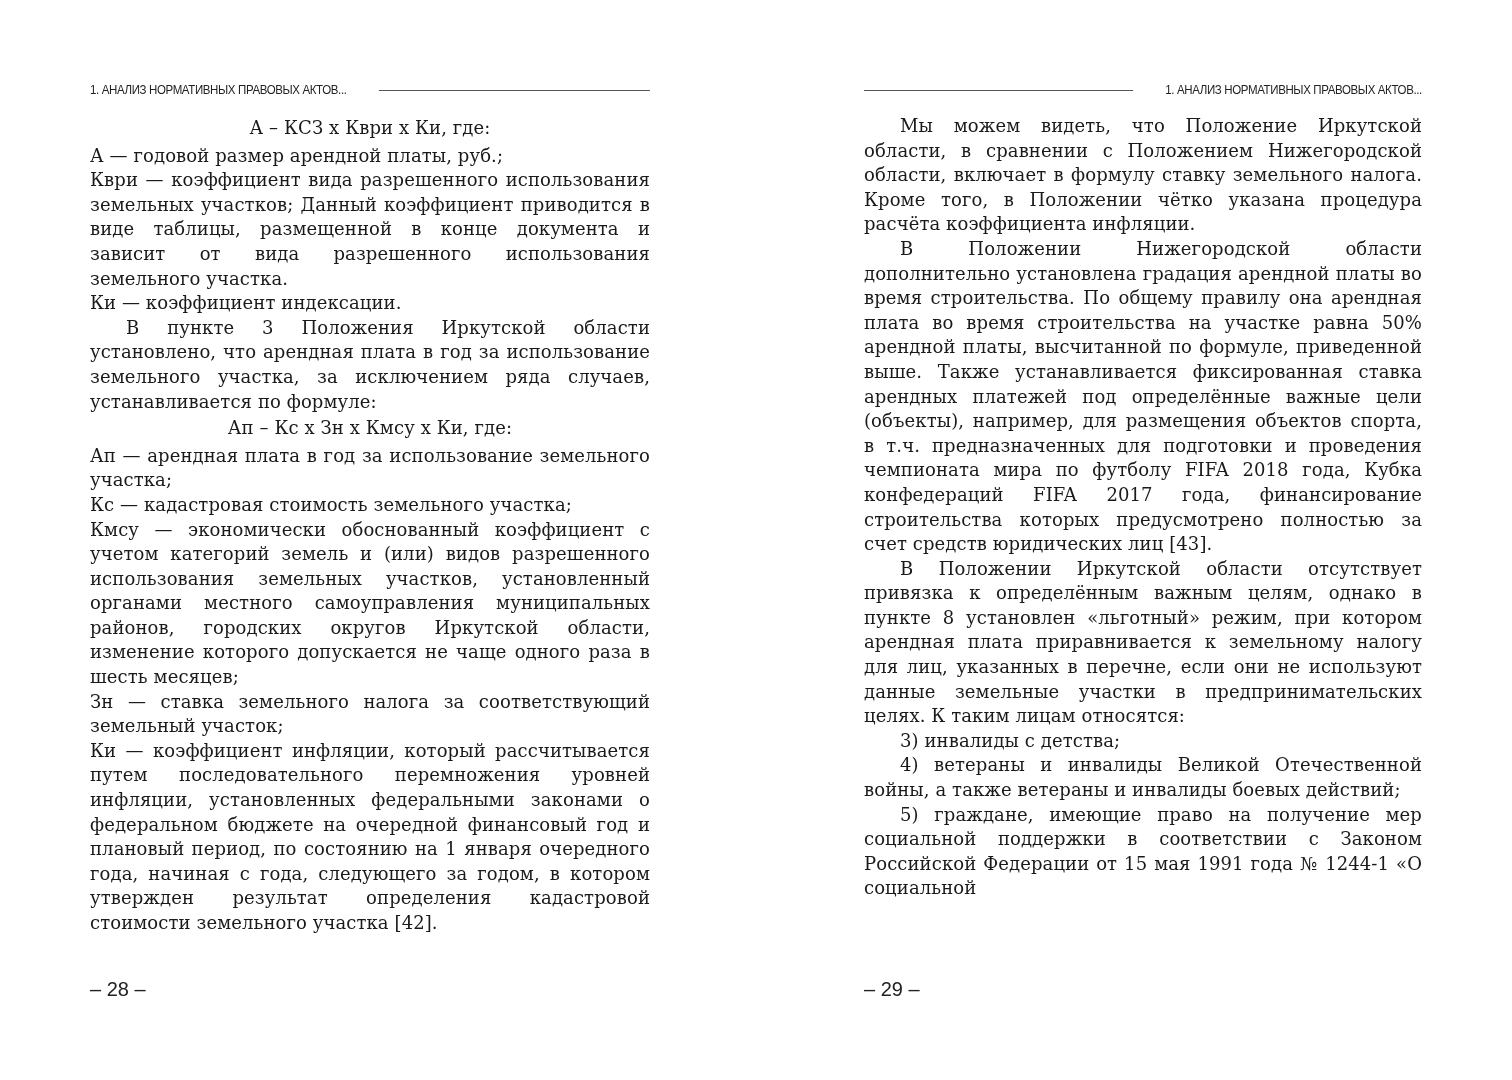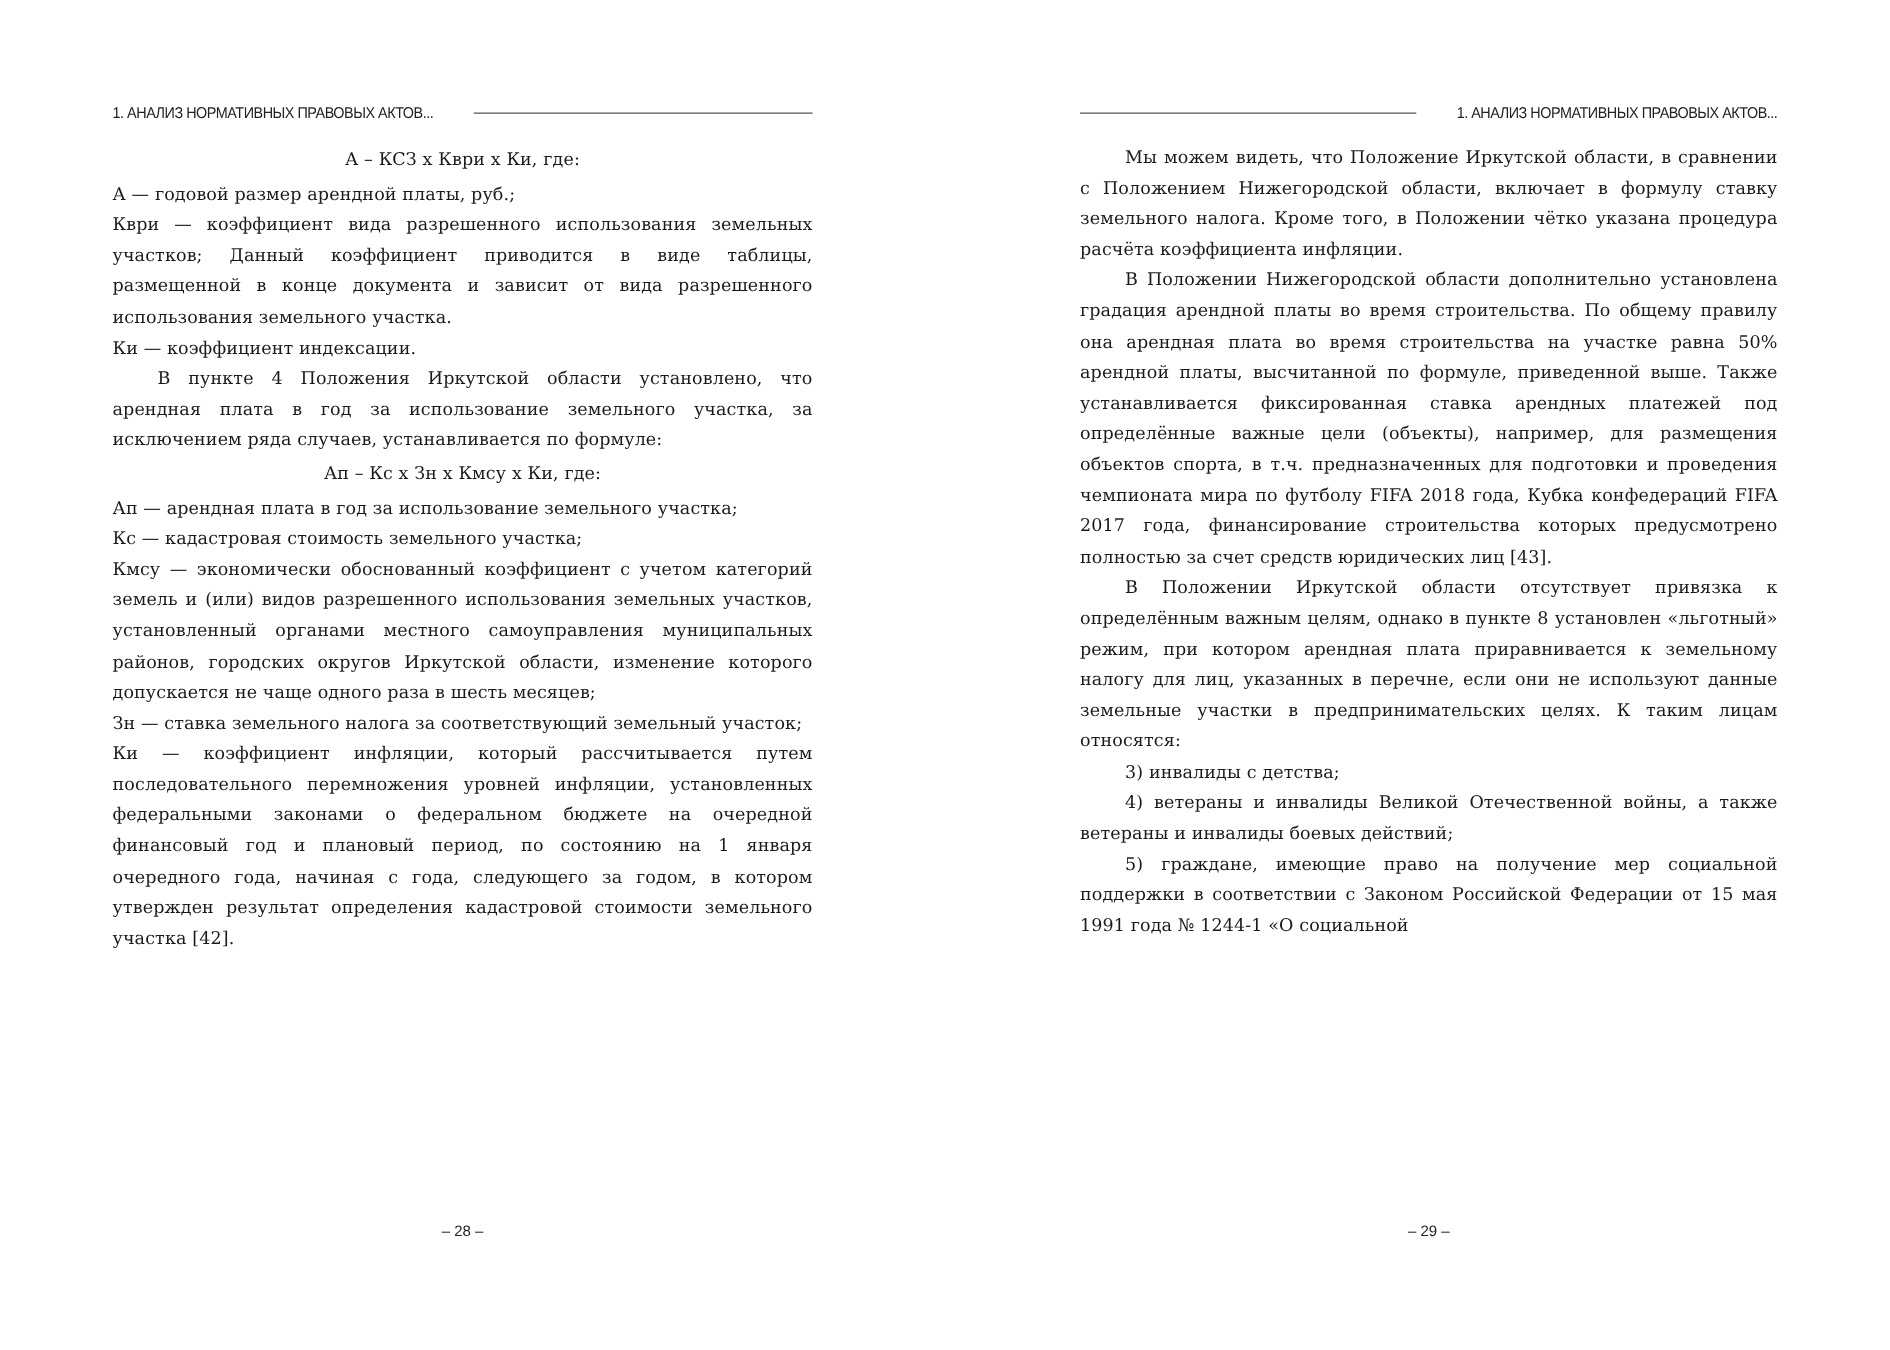--- a/index.html
+++ b/index.html
@@ -48,61 +48,60 @@
     border-top: 1.3px solid #555;
   }
   .page-left .rh-rule { margin-left: 10px; }
   .page-right .rh-rule { margin-right: 10px; }
 
   .body-text {
     position: absolute;
     top: 114px;
     left: 0;
     right: 0;
-    font-size: 14px;
+    font-size: 18px;
     line-height: 24.6px;
     text-align: justify;
     letter-spacing: 0.1px;
   }
   .body-text p {
     margin: 0;
     text-align: justify;
   }
   .body-text p.indent { text-indent: 36px; }
   .body-text p.formula {
     text-align: center;
     margin: 2px 0 3px 0;
   }
   .page-right .body-text { top: 114px; }
 
   .folio {
     position: absolute;
     top: 978px;
     left: 0;
     right: 0;
-    text-align: center;
     font-family: "Liberation Sans", "DejaVu Sans", sans-serif;
-    font-size: 12px;
+    font-size: 20px;
     color: #222;
   }
 </style>
 </head>
 <body>
 
 <div class="page page-left">
   <div class="running-head">
     <span class="rh-text">1. АНАЛИЗ НОРМАТИВНЫХ ПРАВОВЫХ АКТОВ...</span>
     <span class="rh-rule"></span>
   </div>
   <div class="body-text">
     <p class="formula">А – КСЗ х Кври х Ки, где:</p>
     <p>А — годовой размер арендной платы, руб.;</p>
     <p>Кври — коэффициент вида разрешенного использования земельных участков; Данный коэффициент приводится в виде таблицы, размещенной в конце документа и зависит от вида разрешенного использования земельного участка.</p>
     <p>Ки — коэффициент индексации.</p>
-    <p class="indent">В пункте 4 Положения Иркутской области установлено, что арендная плата в год за использование земельного участка, за исключением ряда случаев, устанавливается по формуле:</p>
+    <p class="indent">В пункте 3 Положения Иркутской области установлено, что арендная плата в год за использование земельного участка, за исключением ряда случаев, устанавливается по формуле:</p>
     <p class="formula">Ап – Кс х Зн х Кмсу х Ки, где:</p>
     <p>Ап — арендная плата в год за использование земельного участка;</p>
     <p>Кс — кадастровая стоимость земельного участка;</p>
     <p>Кмсу — экономически обоснованный коэффициент с учетом категорий земель и (или) видов разрешенного использования земельных участков, установленный органами местного самоуправления муниципальных районов, городских округов Иркутской области, изменение которого допускается не чаще одного раза в шесть месяцев;</p>
     <p>Зн — ставка земельного налога за соответствующий земельный участок;</p>
     <p>Ки — коэффициент инфляции, который рассчитывается путем последовательного перемножения уровней инфляции, установленных федеральными законами о федеральном бюджете на очередной финансовый год и плановый период, по состоянию на 1 января очередного года, начиная с года, следующего за годом, в котором утвержден результат определения кадастровой стоимости земельного участка [42].</p>
   </div>
   <div class="folio">– 28 –</div>
 </div>
 

